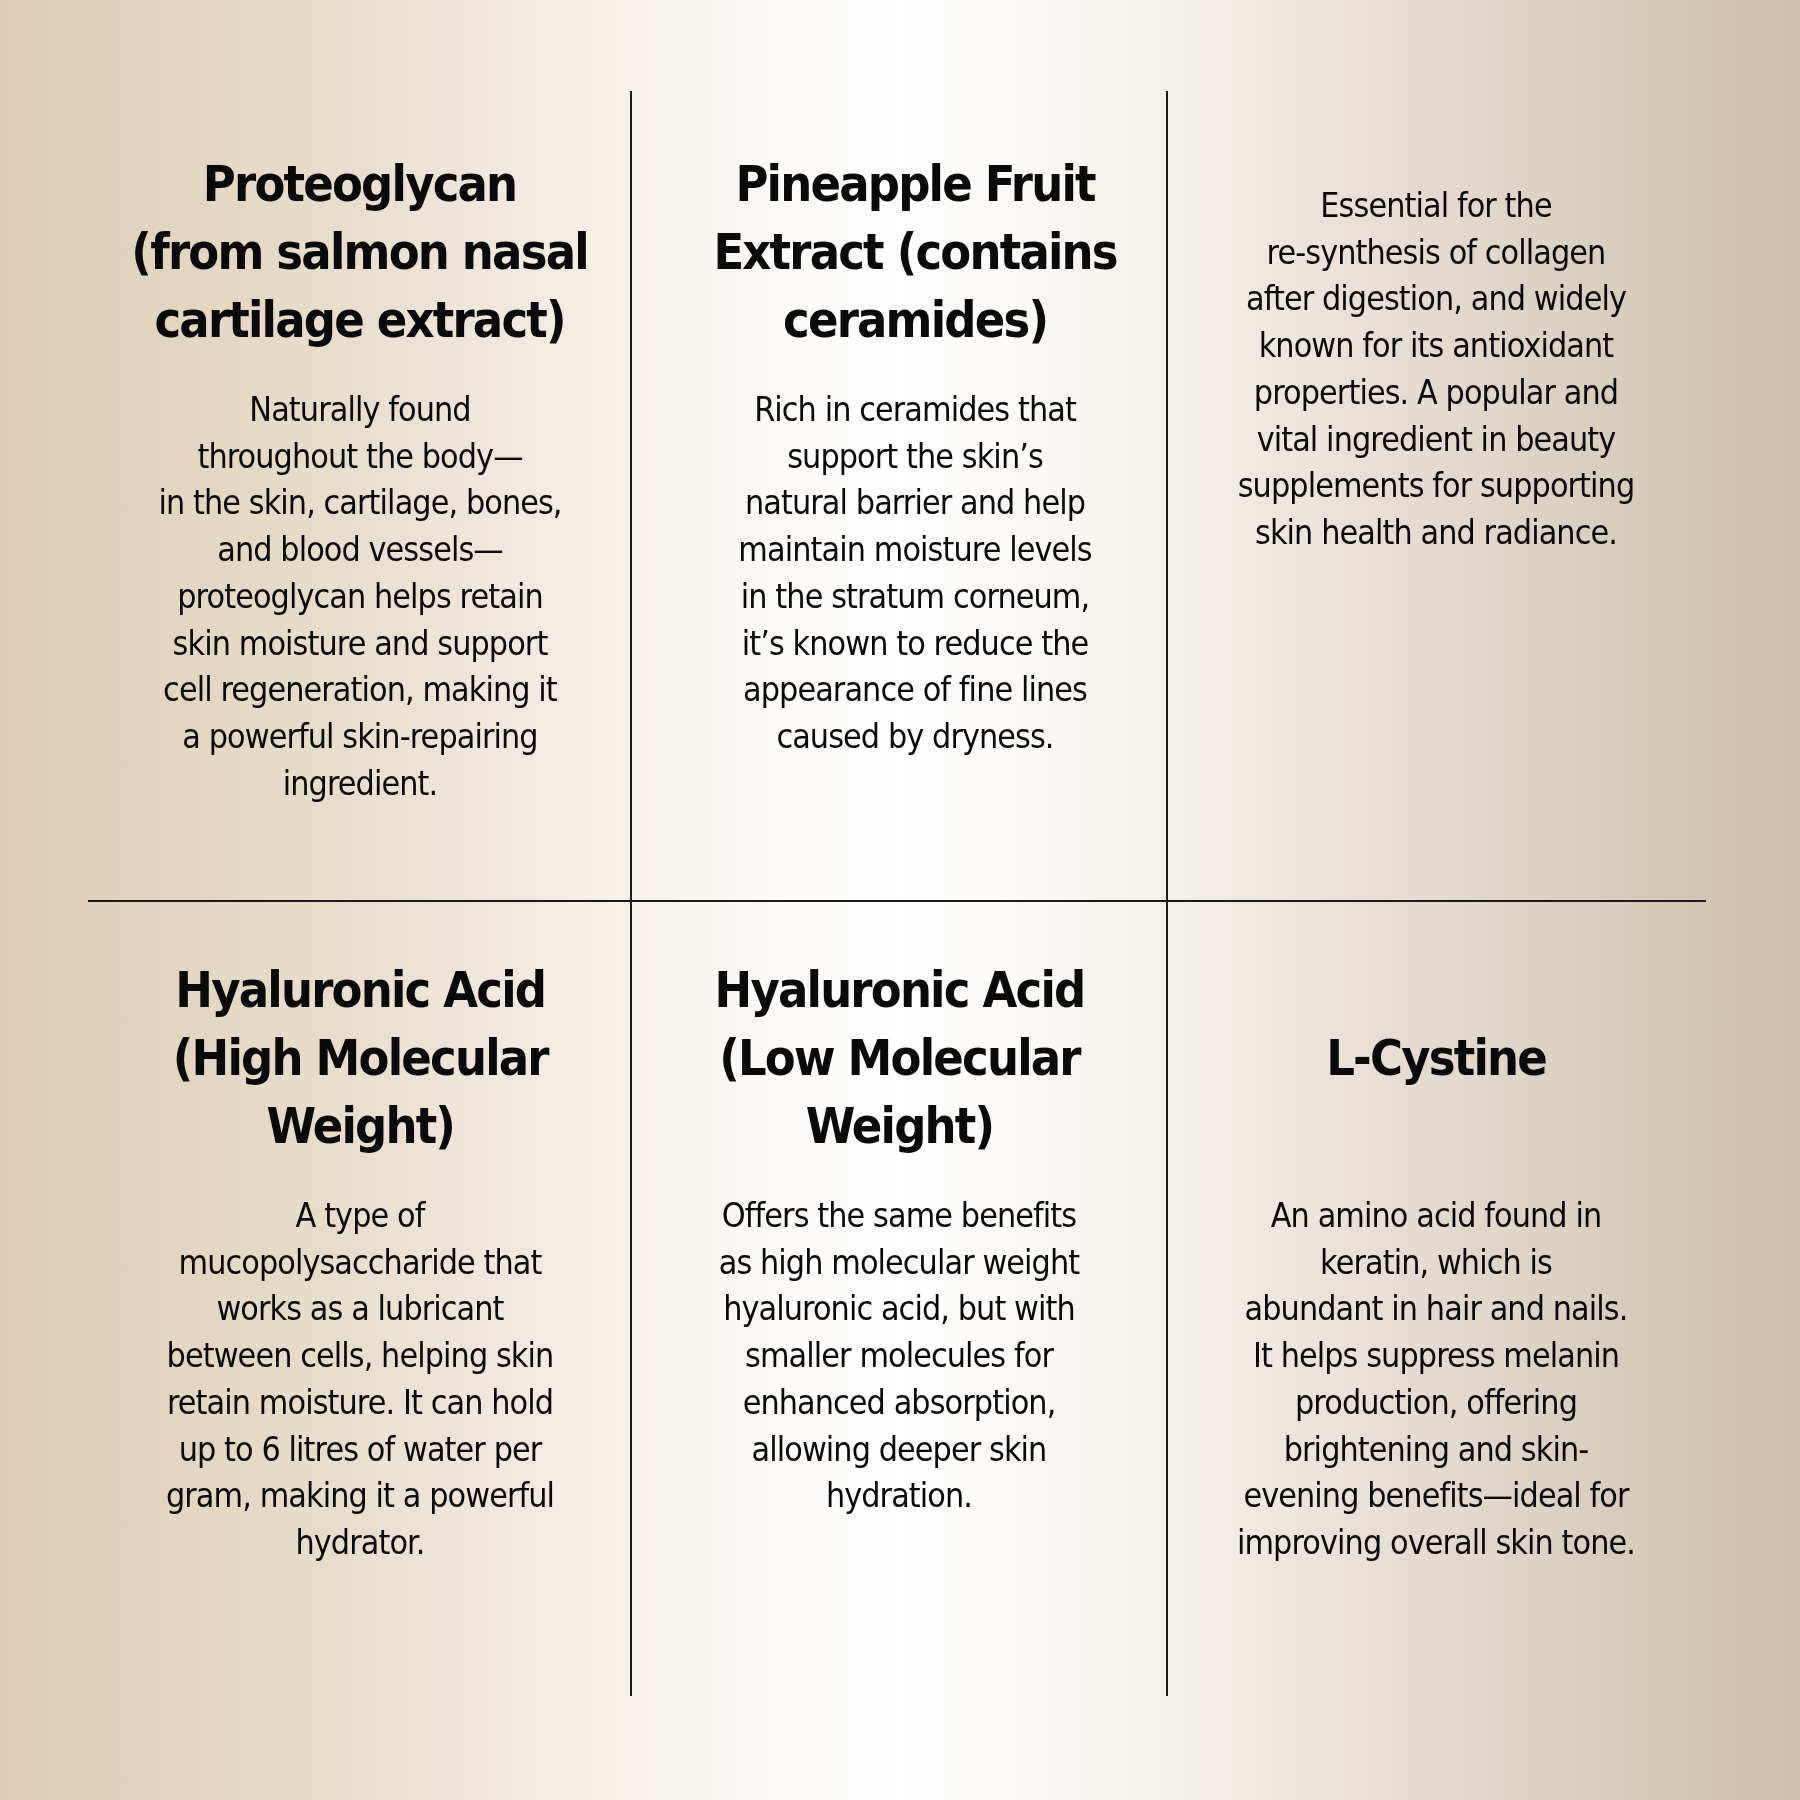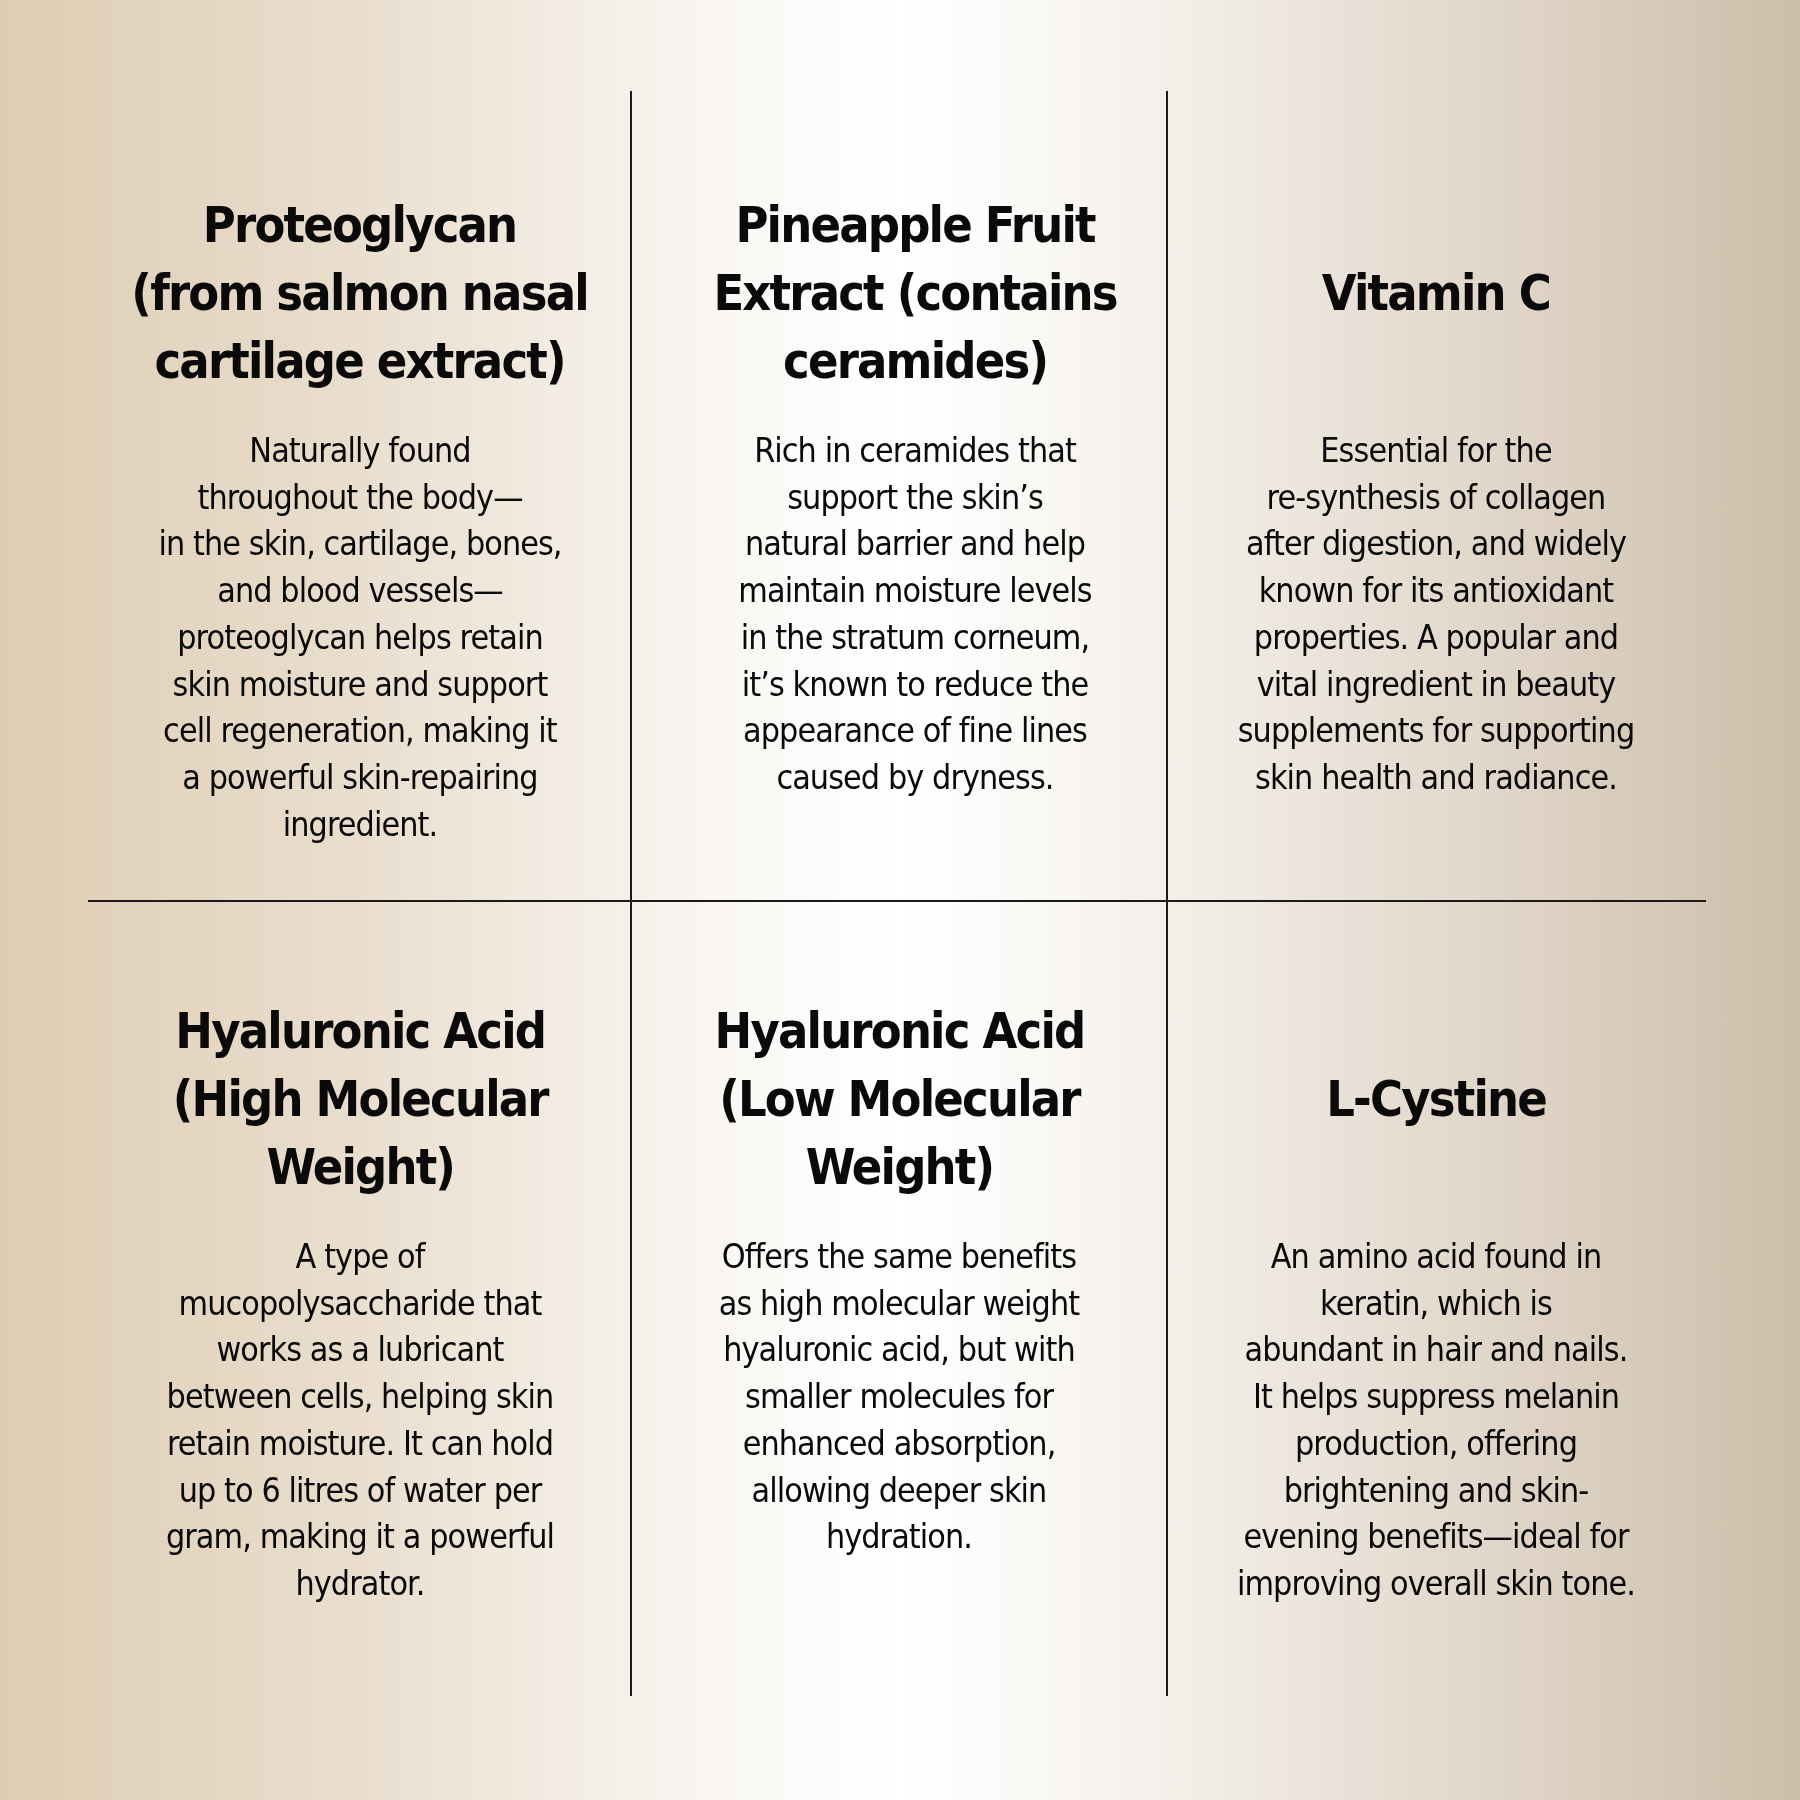--- a/index.html
+++ b/index.html
@@ -37,21 +37,20 @@
       left: 88px;
       top: 900px;
       width: 1618px;
       height: 2px;
       background: #1a1a1a;
     }
     .cell {
       position: absolute;
       width: 520px;
       text-align: center;
-      margin-top: 41px;
     }
     .heading-box {
       height: 204px;
       display: flex;
       align-items: center;
       justify-content: center;
     }
     .heading {
       margin: 0;
       font-family: "DejaVu Sans", sans-serif;
@@ -110,23 +109,20 @@
 support the skin’s
 natural barrier and help
 maintain moisture levels
 in the stratum corneum,
 it’s known to reduce the
 appearance of fine lines
 caused by dryness.</p>
 </section>
 
 <section class="cell" style="left:1176px; top:150px;">
-  <div class="heading-box">
-    <h2 class="heading">Vitamin C</h2>
-  </div>
   <p class="body-text">Essential for the
 re-synthesis of collagen
 after digestion, and widely
 known for its antioxidant
 properties. A popular and
 vital ingredient in beauty
 supplements for supporting
 skin health and radiance.</p>
 </section>
 

